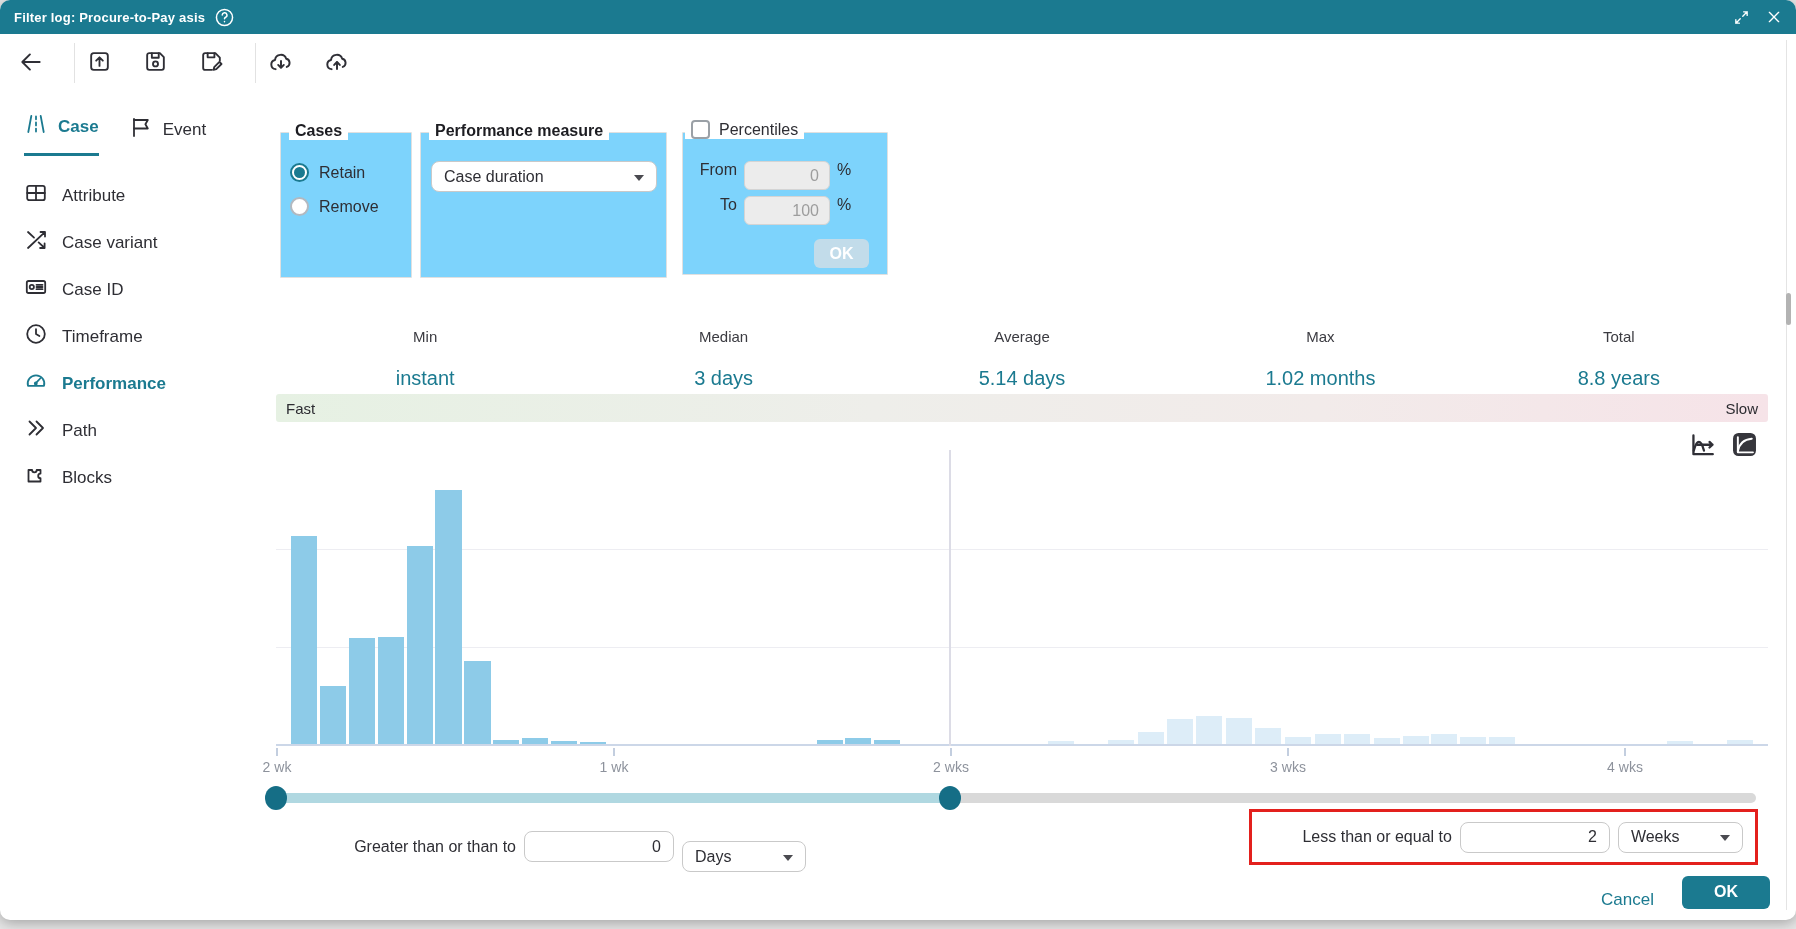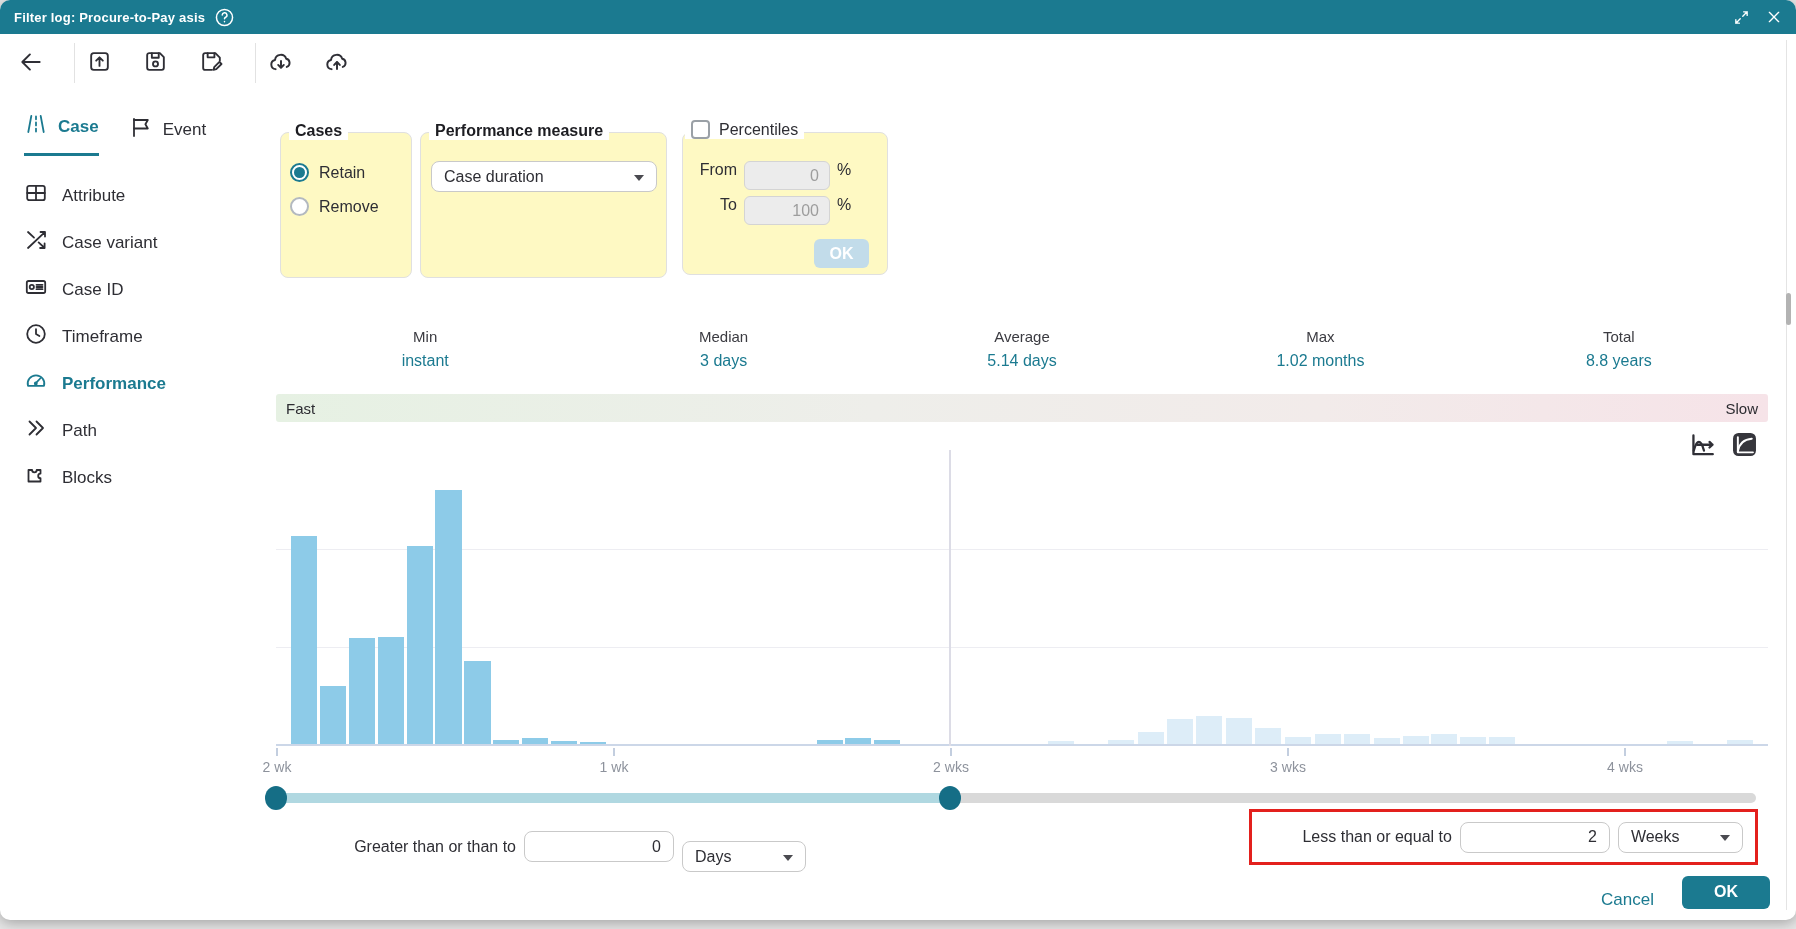--- a/index.html
+++ b/index.html
@@ -26,21 +26,21 @@
   
   .sidebar{position:absolute; left:24px; top:104px; width:218px;}
   .tabs{display:flex; gap:30px; align-items:flex-end; height:52px;}
   .tab{display:flex; align-items:center; gap:10px; font-size:17px; padding-bottom:12px; cursor:pointer; color:var(--ink);}
   .tab.active{color:var(--accent); font-weight:700; border-bottom:3px solid var(--accent);}
   .nav{margin-top:16px;}
   .nav-item{display:flex; align-items:center; gap:14px; height:47px; font-size:17px; cursor:pointer; color:var(--ink);}
   .nav-item.active{color:var(--accent); font-weight:700;}
   .nav-item svg{flex:0 0 auto;}
   
-  .fbox{position:absolute; border:1px solid #e0e0e0; border-radius:8px; background:#fef9c3;}
+  .fbox{position:absolute; border:1px solid #e0e0e0; border-radius:1px; background:#7dd3fc;}
   .fbox .legend{position:absolute; top:-11px; left:8px; background:#fff; padding:0 6px; font-size:16px; font-weight:700; color:#1d1d22; white-space:nowrap;}
   #cases-box{left:280px; top:132px; width:132px; height:146px;}
   #measure-box{left:420px; top:132px; width:247px; height:146px;}
   #pct-box{left:682px; top:132px; width:206px; height:143px;}
   .radio-row{position:absolute; left:9px; display:flex; align-items:center; gap:10px; font-size:16px; cursor:pointer;}
   .radio{width:19px; height:19px; border-radius:50%; border:2px solid #b3b9c0; position:relative; background:#fff;}
   .radio.sel{border-color:var(--accent);}
   .radio.sel::after{content:""; position:absolute; inset:2px; border-radius:50%; background:var(--accent);}
   .select{border:1px solid #c9c9c9; border-radius:8px; height:31px; display:flex; align-items:center;
           padding:0 30px 0 12px; font-size:16px; position:relative; cursor:pointer; background:#fff;}
@@ -53,21 +53,21 @@
   .pct-row{position:absolute; display:flex; gap:7px; font-size:16px;}
   .pct-row .lbl{width:46px; text-align:right;}
   .pct-input{width:86px; height:29px; border:1px solid #d4d4d4; border-radius:6px; background:#ececec;
              color:#9d9d9d; font-size:16px; text-align:right; padding-right:10px; font-family:"Liberation Sans", sans-serif;}
   .btn-ok-disabled{position:absolute; left:131px; top:106px; width:55px; height:29px; border:none; border-radius:6px;
              background:#c2dcea; color:#fff; font-size:16px; font-weight:700; font-family:"Liberation Sans", sans-serif;}
   
   .stats{position:absolute; left:276px; top:328px; width:1492px; display:flex;}
   .stat{flex:1; text-align:center;}
   .stat .s-label{font-size:15px; color:#3b3b41;}
-  .stat .s-value{font-size:16px; color:var(--accent); margin-top:7px;}
+  .stat .s-value{font-size:20px; color:var(--accent); margin-top:22px;}
   
   .gradientbar{position:absolute; left:276px; top:394px; width:1492px; height:28px; border-radius:3px;
          background:linear-gradient(90deg,#e6f1e3 0%,#eeeeea 40%,#f2ebea 70%,#f6e3e8 100%);
          display:flex; align-items:center; justify-content:space-between; padding:0 10px; font-size:15px; color:#2c2c31;}
   
   .chart-modes{position:absolute; left:1688px; top:430px; display:flex; gap:13px;}
   .chart-modes .cm{background:none; border:none; cursor:pointer; color:#2f2f36; padding:0;}
   
   .chart{position:absolute; left:276px; top:450px; width:1492px; height:296px; border-bottom:2px solid #ccd7e8;}
   .gridline{position:absolute; left:0; width:100%; height:1px; background:#ededf2;}

